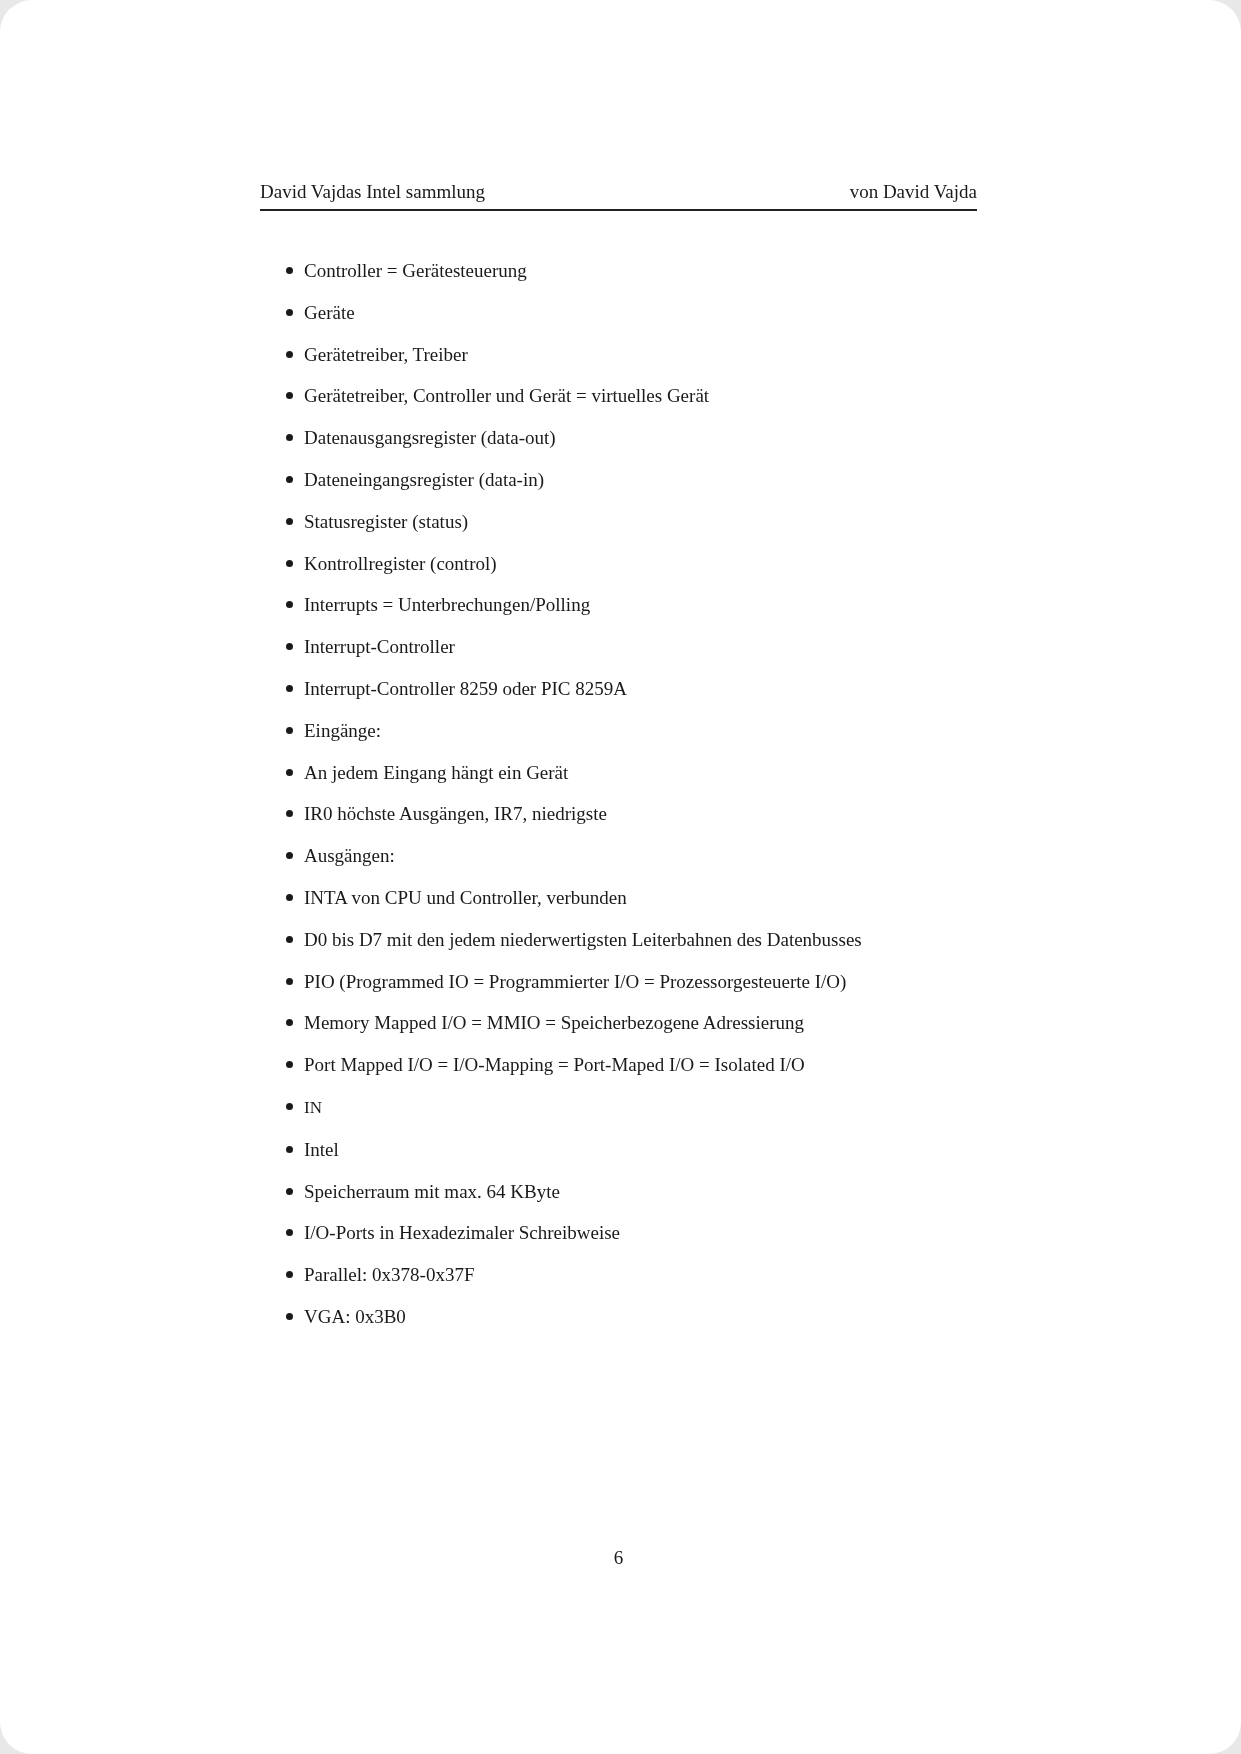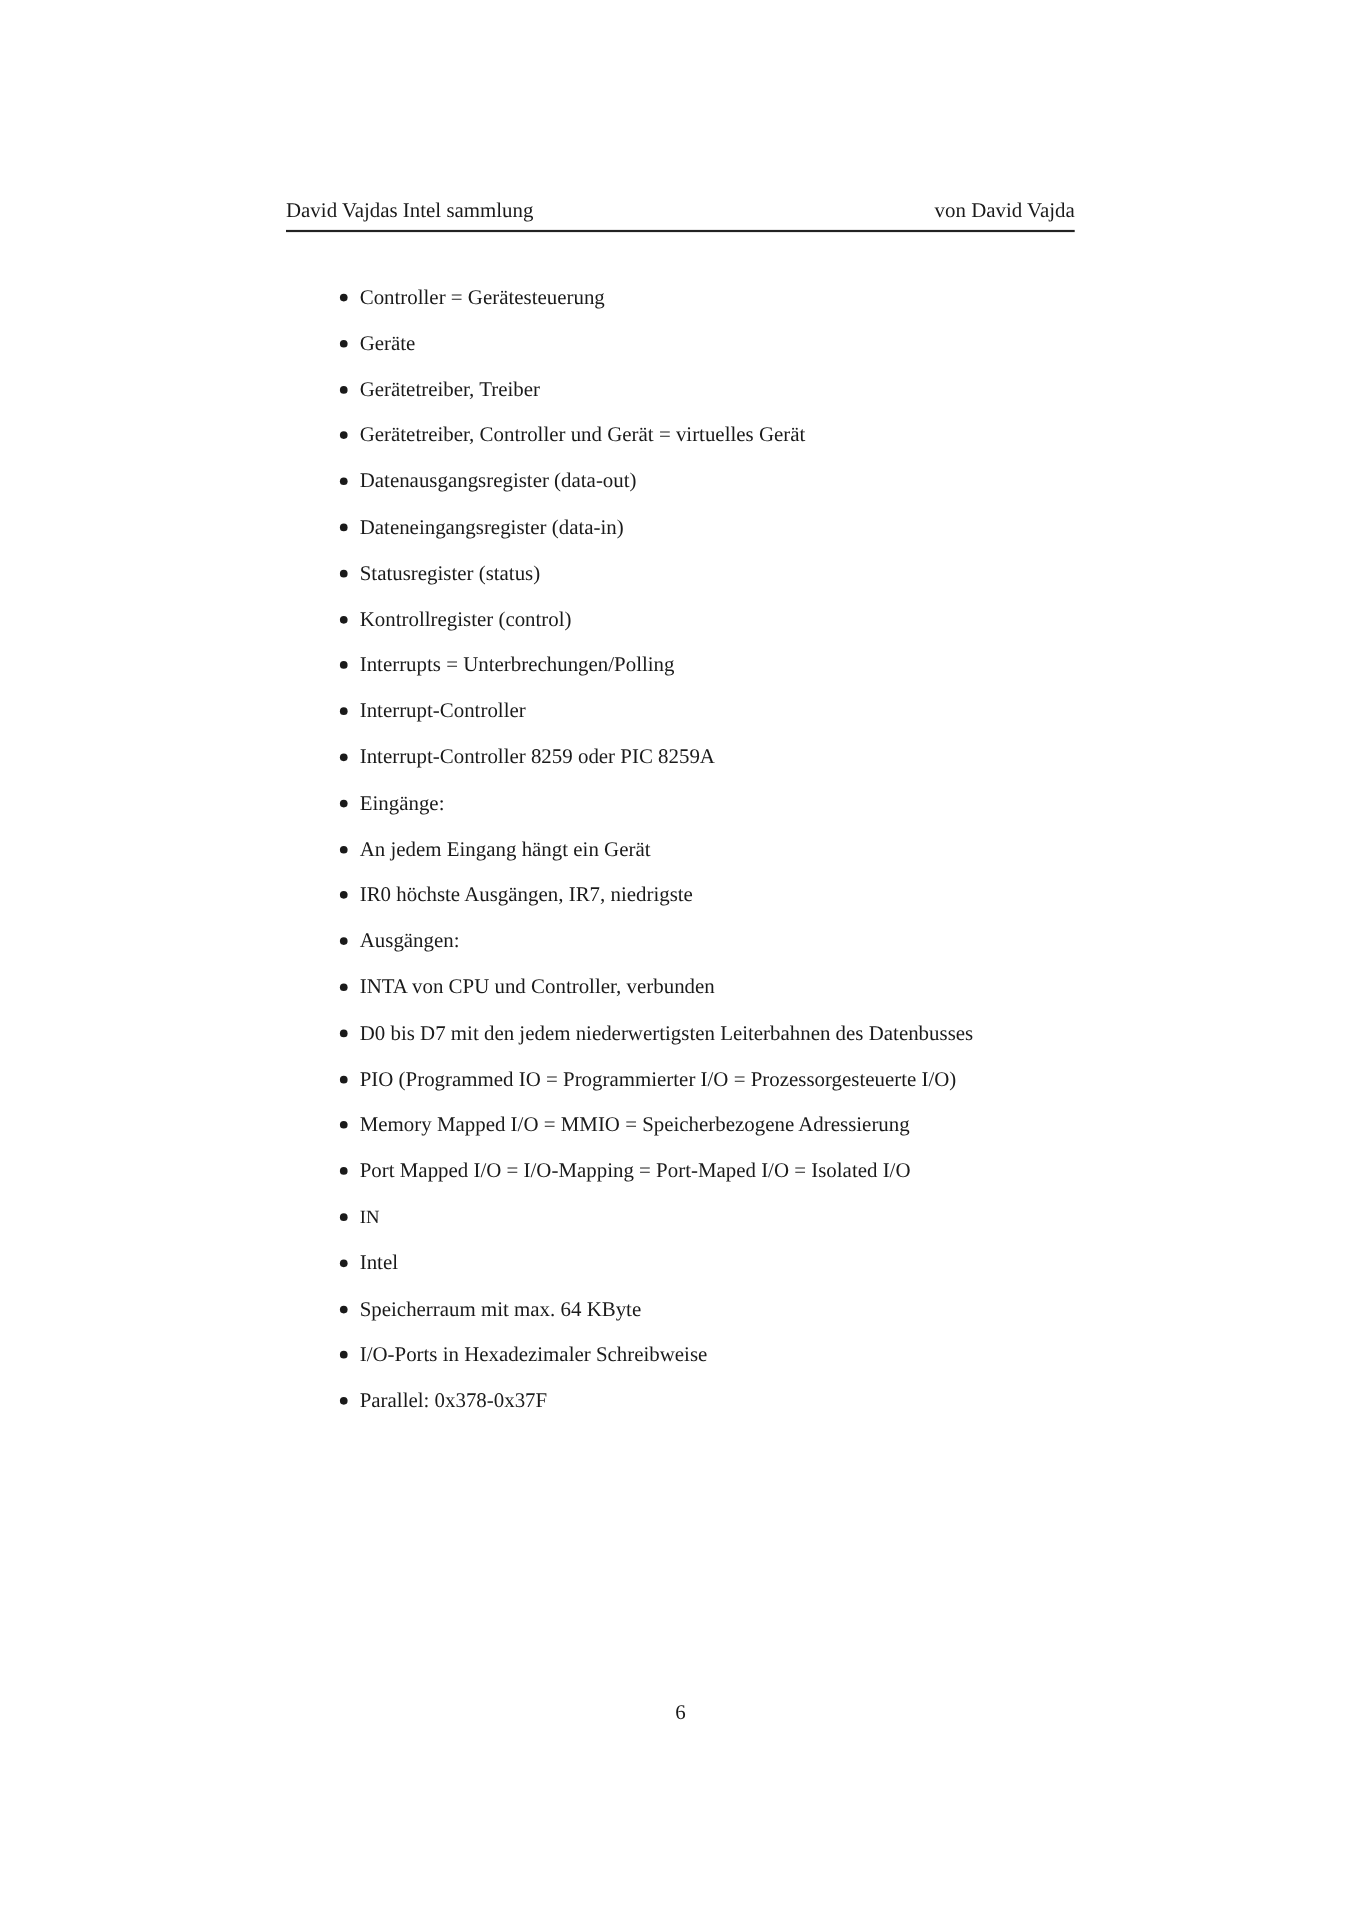--- a/index.html
+++ b/index.html
@@ -8,40 +8,41 @@
     background: #e8e8e8;
   }
   .page {
     position: relative;
     width: 1241px;
     height: 1754px;
     background: #ffffff;
     color: #1a1a1a;
     font-family: "Liberation Serif", "DejaVu Serif", serif;
     overflow: hidden;
+    border-radius: 32px;
   }
   .header {
     position: absolute;
     left: 260px;
     top: 180px;
     width: 717px;
     display: flex;
     justify-content: space-between;
     align-items: baseline;
     font-size: 19px;
     line-height: 24px;
     padding-bottom: 5px;
     border-bottom: 2px solid #222222;
   }
   .header .left, .header .right {
     white-space: nowrap;
   }
   ul.bullet-list {
     position: absolute;
-    left: 309px;
+    left: 286px;
     top: 258px;
     width: 690px;
     margin: 0;
     padding: 0;
     list-style: none;
   }
   ul.bullet-list li {
     position: relative;
     padding-left: 18px;
     margin-bottom: 16.8px;
@@ -101,19 +102,20 @@
       <li><span class="bullet"></span><span class="item-text">INTA von CPU und Controller, verbunden</span></li>
       <li><span class="bullet"></span><span class="item-text">D0 bis D7 mit den jedem niederwertigsten Leiterbahnen des Datenbusses</span></li>
       <li><span class="bullet"></span><span class="item-text">PIO (Programmed IO = Programmierter I/O = Prozessorgesteuerte I/O)</span></li>
       <li><span class="bullet"></span><span class="item-text">Memory Mapped I/O = MMIO = Speicherbezogene Adressierung</span></li>
       <li><span class="bullet"></span><span class="item-text">Port Mapped I/O = I/O-Mapping = Port-Maped I/O = Isolated I/O</span></li>
       <li class="mono"><span class="bullet"></span><span class="item-text">IN</span></li>
       <li><span class="bullet"></span><span class="item-text">Intel</span></li>
       <li><span class="bullet"></span><span class="item-text">Speicherraum mit max. 64 KByte</span></li>
       <li><span class="bullet"></span><span class="item-text">I/O-Ports in Hexadezimaler Schreibweise</span></li>
       <li><span class="bullet"></span><span class="item-text">Parallel: 0x378-0x37F</span></li>
+      <li><span class="bullet"></span><span class="item-text">VGA: 0x3B0</span></li>
     </ul>
 
   <div class="footer">
     <span>6</span>
   </div>
 
 </div>
 
 </body></html>

